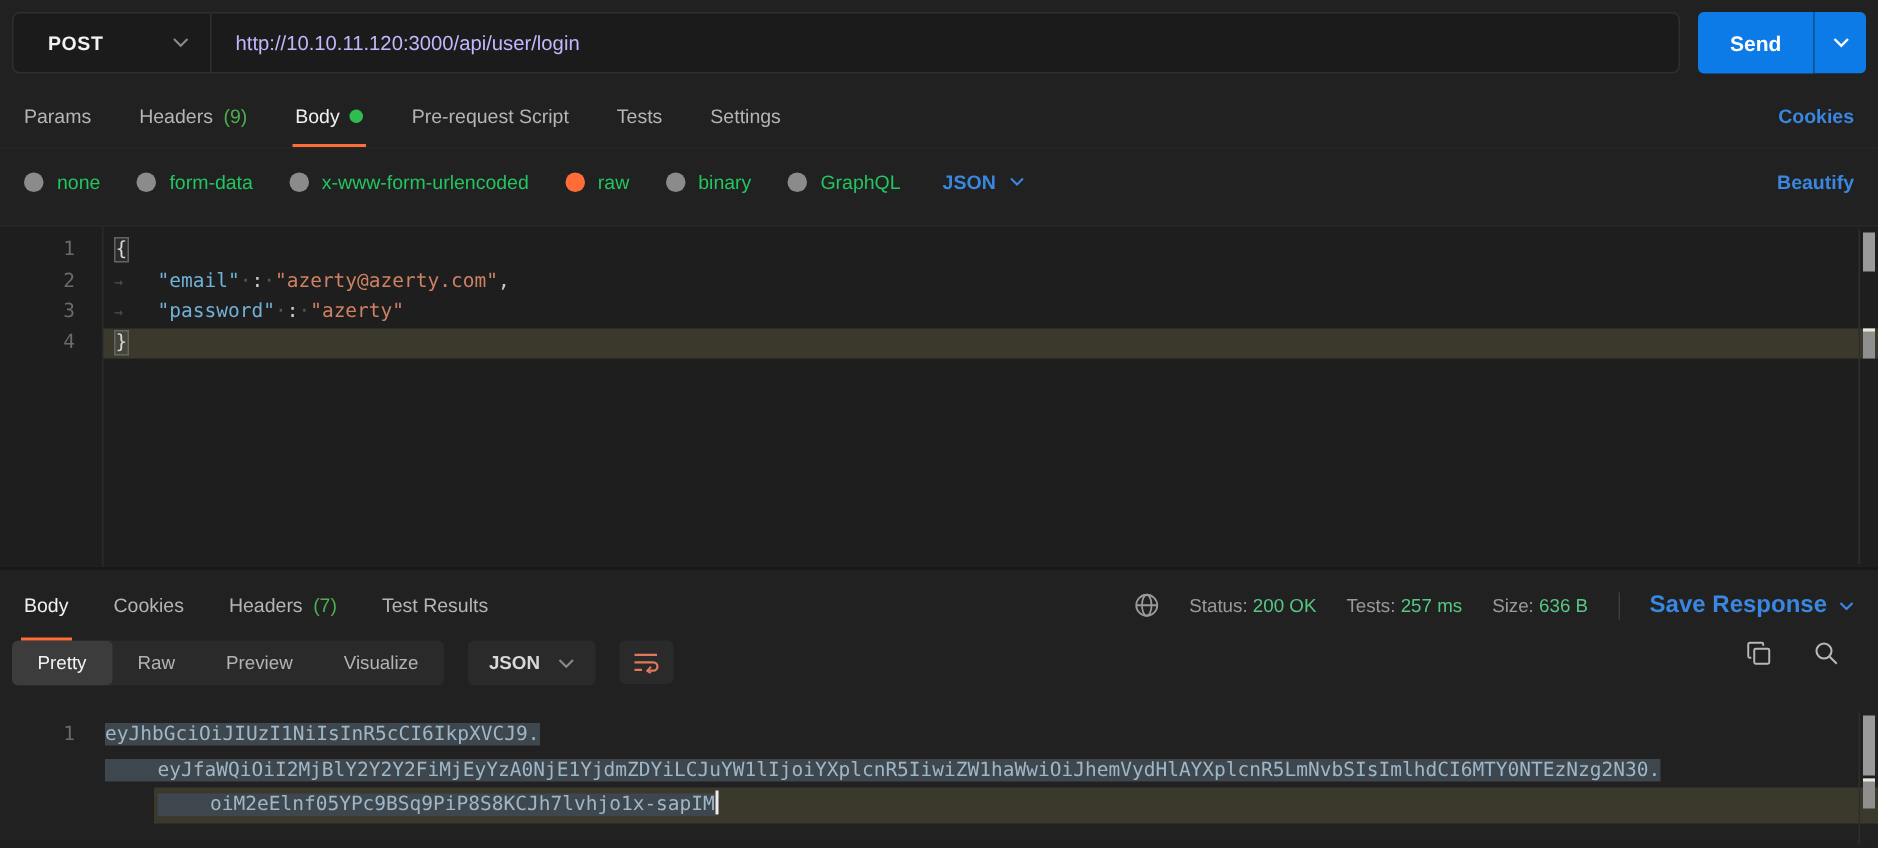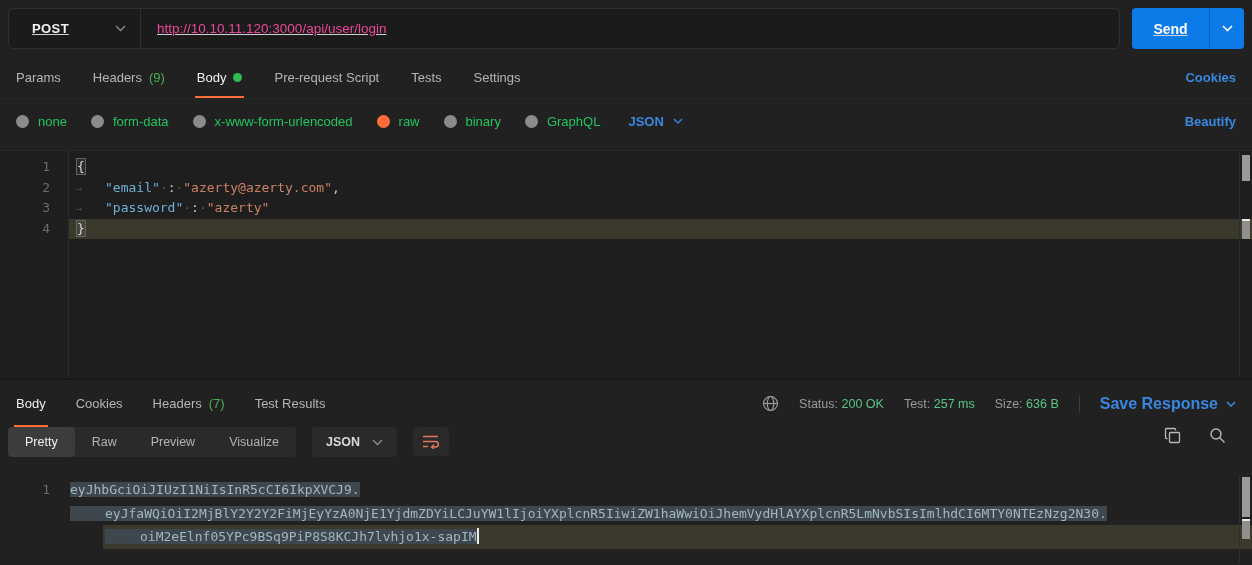--- a/index.html
+++ b/index.html
@@ -3,32 +3,32 @@
 <meta charset="utf-8">
 <style>
   * { margin:0; padding:0; box-sizing:border-box; }
   html,body { background:#212121; }
   .app {
     position:relative; width:1252px; height:565px; overflow:hidden;
     background:#212121; color:#d0d0d0;
     font-family:"Liberation Sans", sans-serif; font-size:13px;
   }
   
-  .request-bar { display:flex; align-items:flex-start; padding:8px; gap:12px; height:57px;text-decoration:underline; }
+  .request-bar { display:flex; align-items:flex-start; padding:8px; gap:12px; height:57px; }
   .url-box {
     flex:1; display:flex; align-items:stretch; height:41px;
     background:#1b1b1b; border:1px solid #2f2f2f; border-radius:5px;
   }
   .method {
     width:132px; display:flex; align-items:center; justify-content:space-between;
     padding:0 14px 0 23px; border-right:1px solid #2f2f2f; cursor:pointer;
   }
   .method-label { font-weight:700; font-size:13px; color:#f2f2f2; letter-spacing:.4px; }
   .chev { color:#8a8a8a; display:inline-flex; }
-  .url-text { align-self:center; padding-left:16px; color:#ec4899; font-size:13.5px; flex:1; }
+  .url-text { align-self:center; padding-left:16px; color:#c4b5fd; font-size:13.5px; flex:1; }
   .send-group { display:flex; width:112px; height:41px; }
   .send-main {
     width:77px; border:none; border-radius:4px 0 0 4px; background:#0c7be8;
     color:#fff; font-family:inherit; font-size:14px; font-weight:700; cursor:pointer;
   }
   .send-caret {
     width:35px; border:none; border-left:1px solid rgba(0,0,0,.25); border-radius:0 4px 4px 0;
     background:#0c7be8; color:#fff; display:flex; align-items:center; justify-content:center; cursor:pointer;
   }
   
@@ -228,21 +228,21 @@
       </div>
     <div class="resp-meta">
       <span class="icon-btn" style="color:#9a9a9a">
         <svg width="17" height="17" viewBox="0 0 17 17" fill="none" stroke="currentColor" stroke-width="1.2">
             <circle cx="8.5" cy="8.5" r="7"></circle>
             <ellipse cx="8.5" cy="8.5" rx="3.2" ry="7"></ellipse>
             <line x1="1.5" y1="8.5" x2="15.5" y2="8.5"></line>
           </svg>
       </span>
       <span class="meta-pair"><span>Status:</span> <span class="meta-val">200 OK</span></span>
-      <span class="meta-pair"><span>Test:</span> <span class="meta-val">257 ms</span></span>
+      <span class="meta-pair"><span>Tests:</span> <span class="meta-val">257 ms</span></span>
       <span class="meta-pair"><span>Size:</span> <span class="meta-val">636 B</span></span>
       <span class="meta-divider"></span>
       <span class="save-response">
         <span>Save Response</span>
         <span class="chev">
           <svg width="10" height="6" viewBox="0 0 10 6">
               <polyline points="1,1 5,5 9,1" fill="none" stroke="currentColor" stroke-width="1.5"></polyline>
             </svg>
         </span>
       </span>

